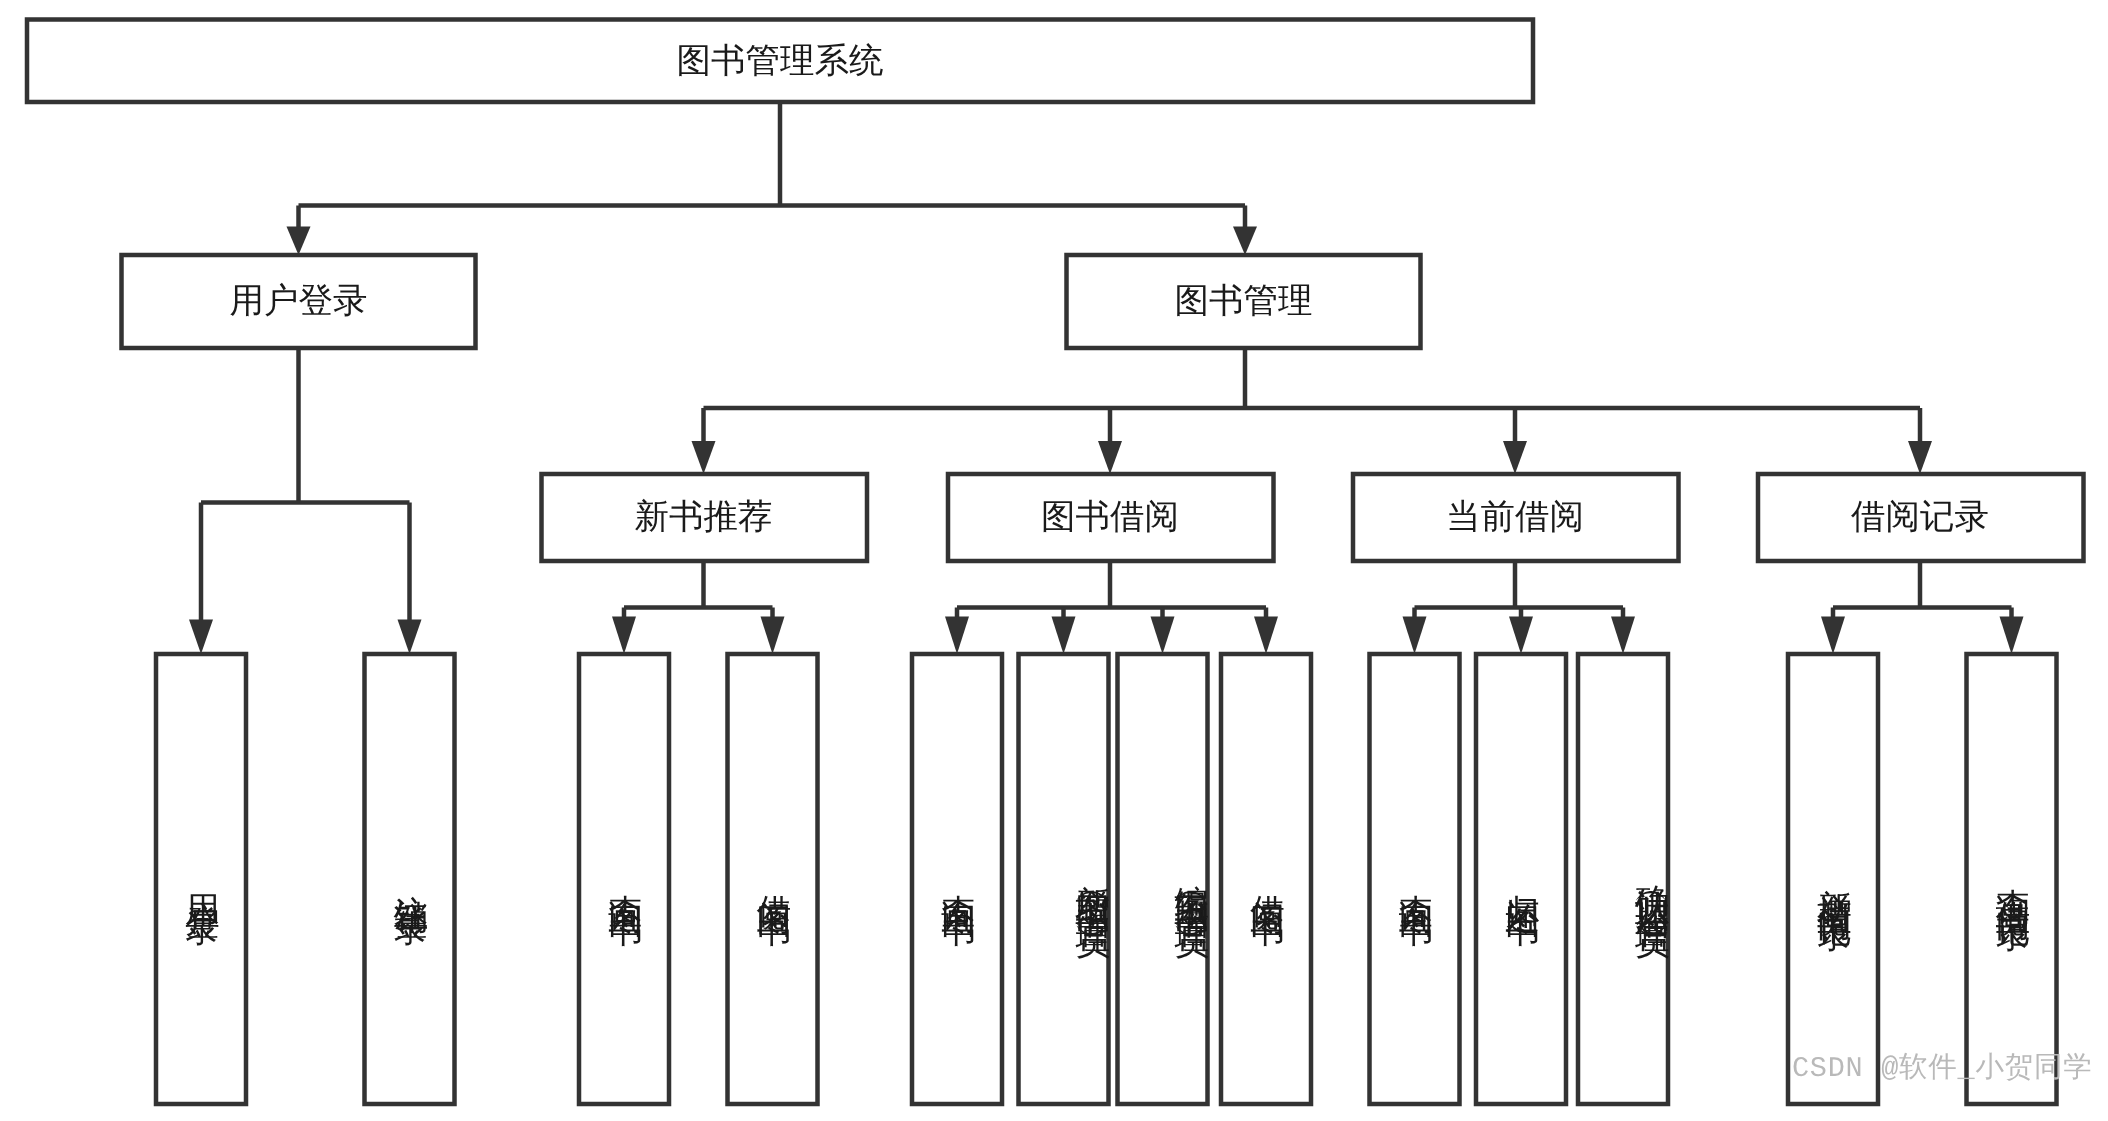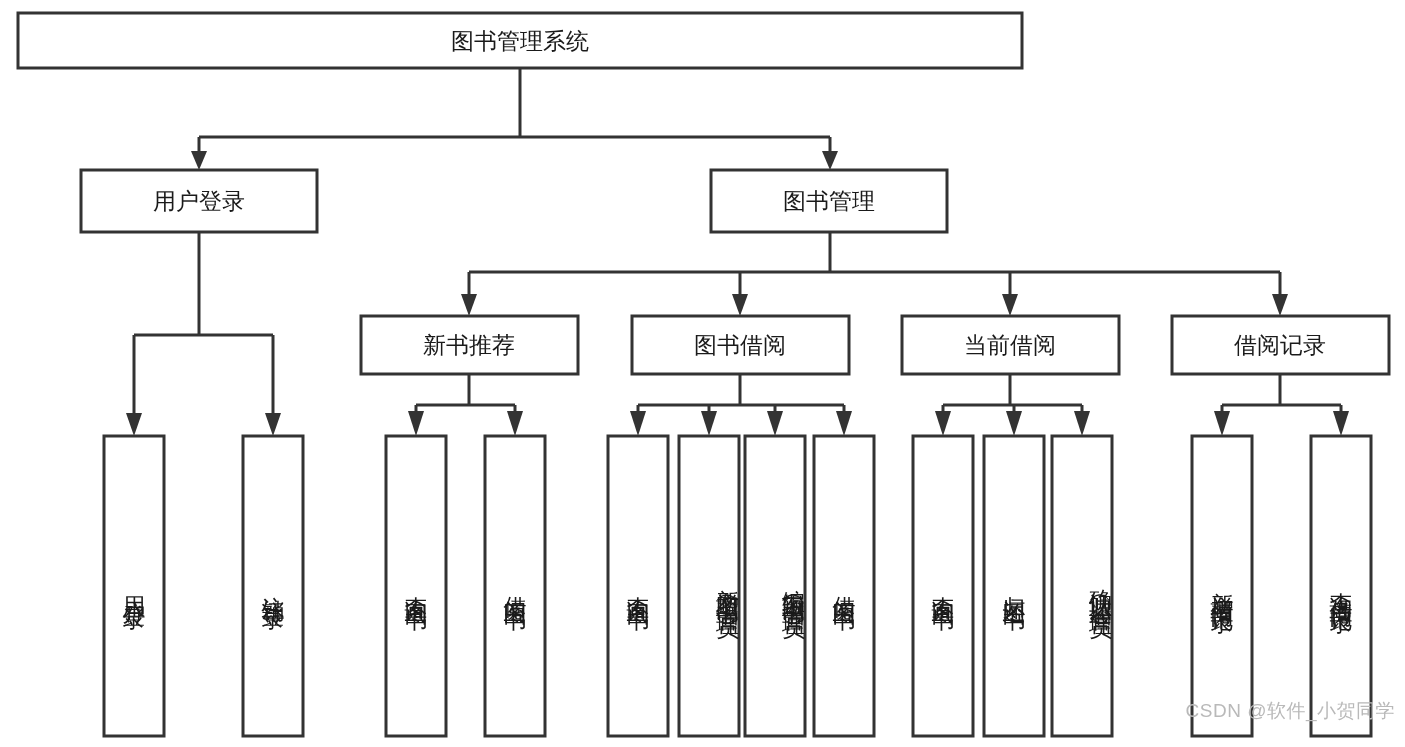--- a/index.html
+++ b/index.html
@@ -62,21 +62,21 @@
     text-align: center;
     display: flex;
     align-items: center;
     justify-content: center;
     pointer-events: none;
   }
   .watermark {
     position: absolute;
     right: 10px;
     bottom: 6px;
-    font-family: Liberation Sans, sans-serif;
+    font-family: Liberation Mono, monospace;
     font-size: 19px;
     color: #b9b9b9;
     white-space: nowrap;
     letter-spacing: 0.5px;
   }
 </style>
 </head>
 <body>
 
 <div id="diagram-root">

